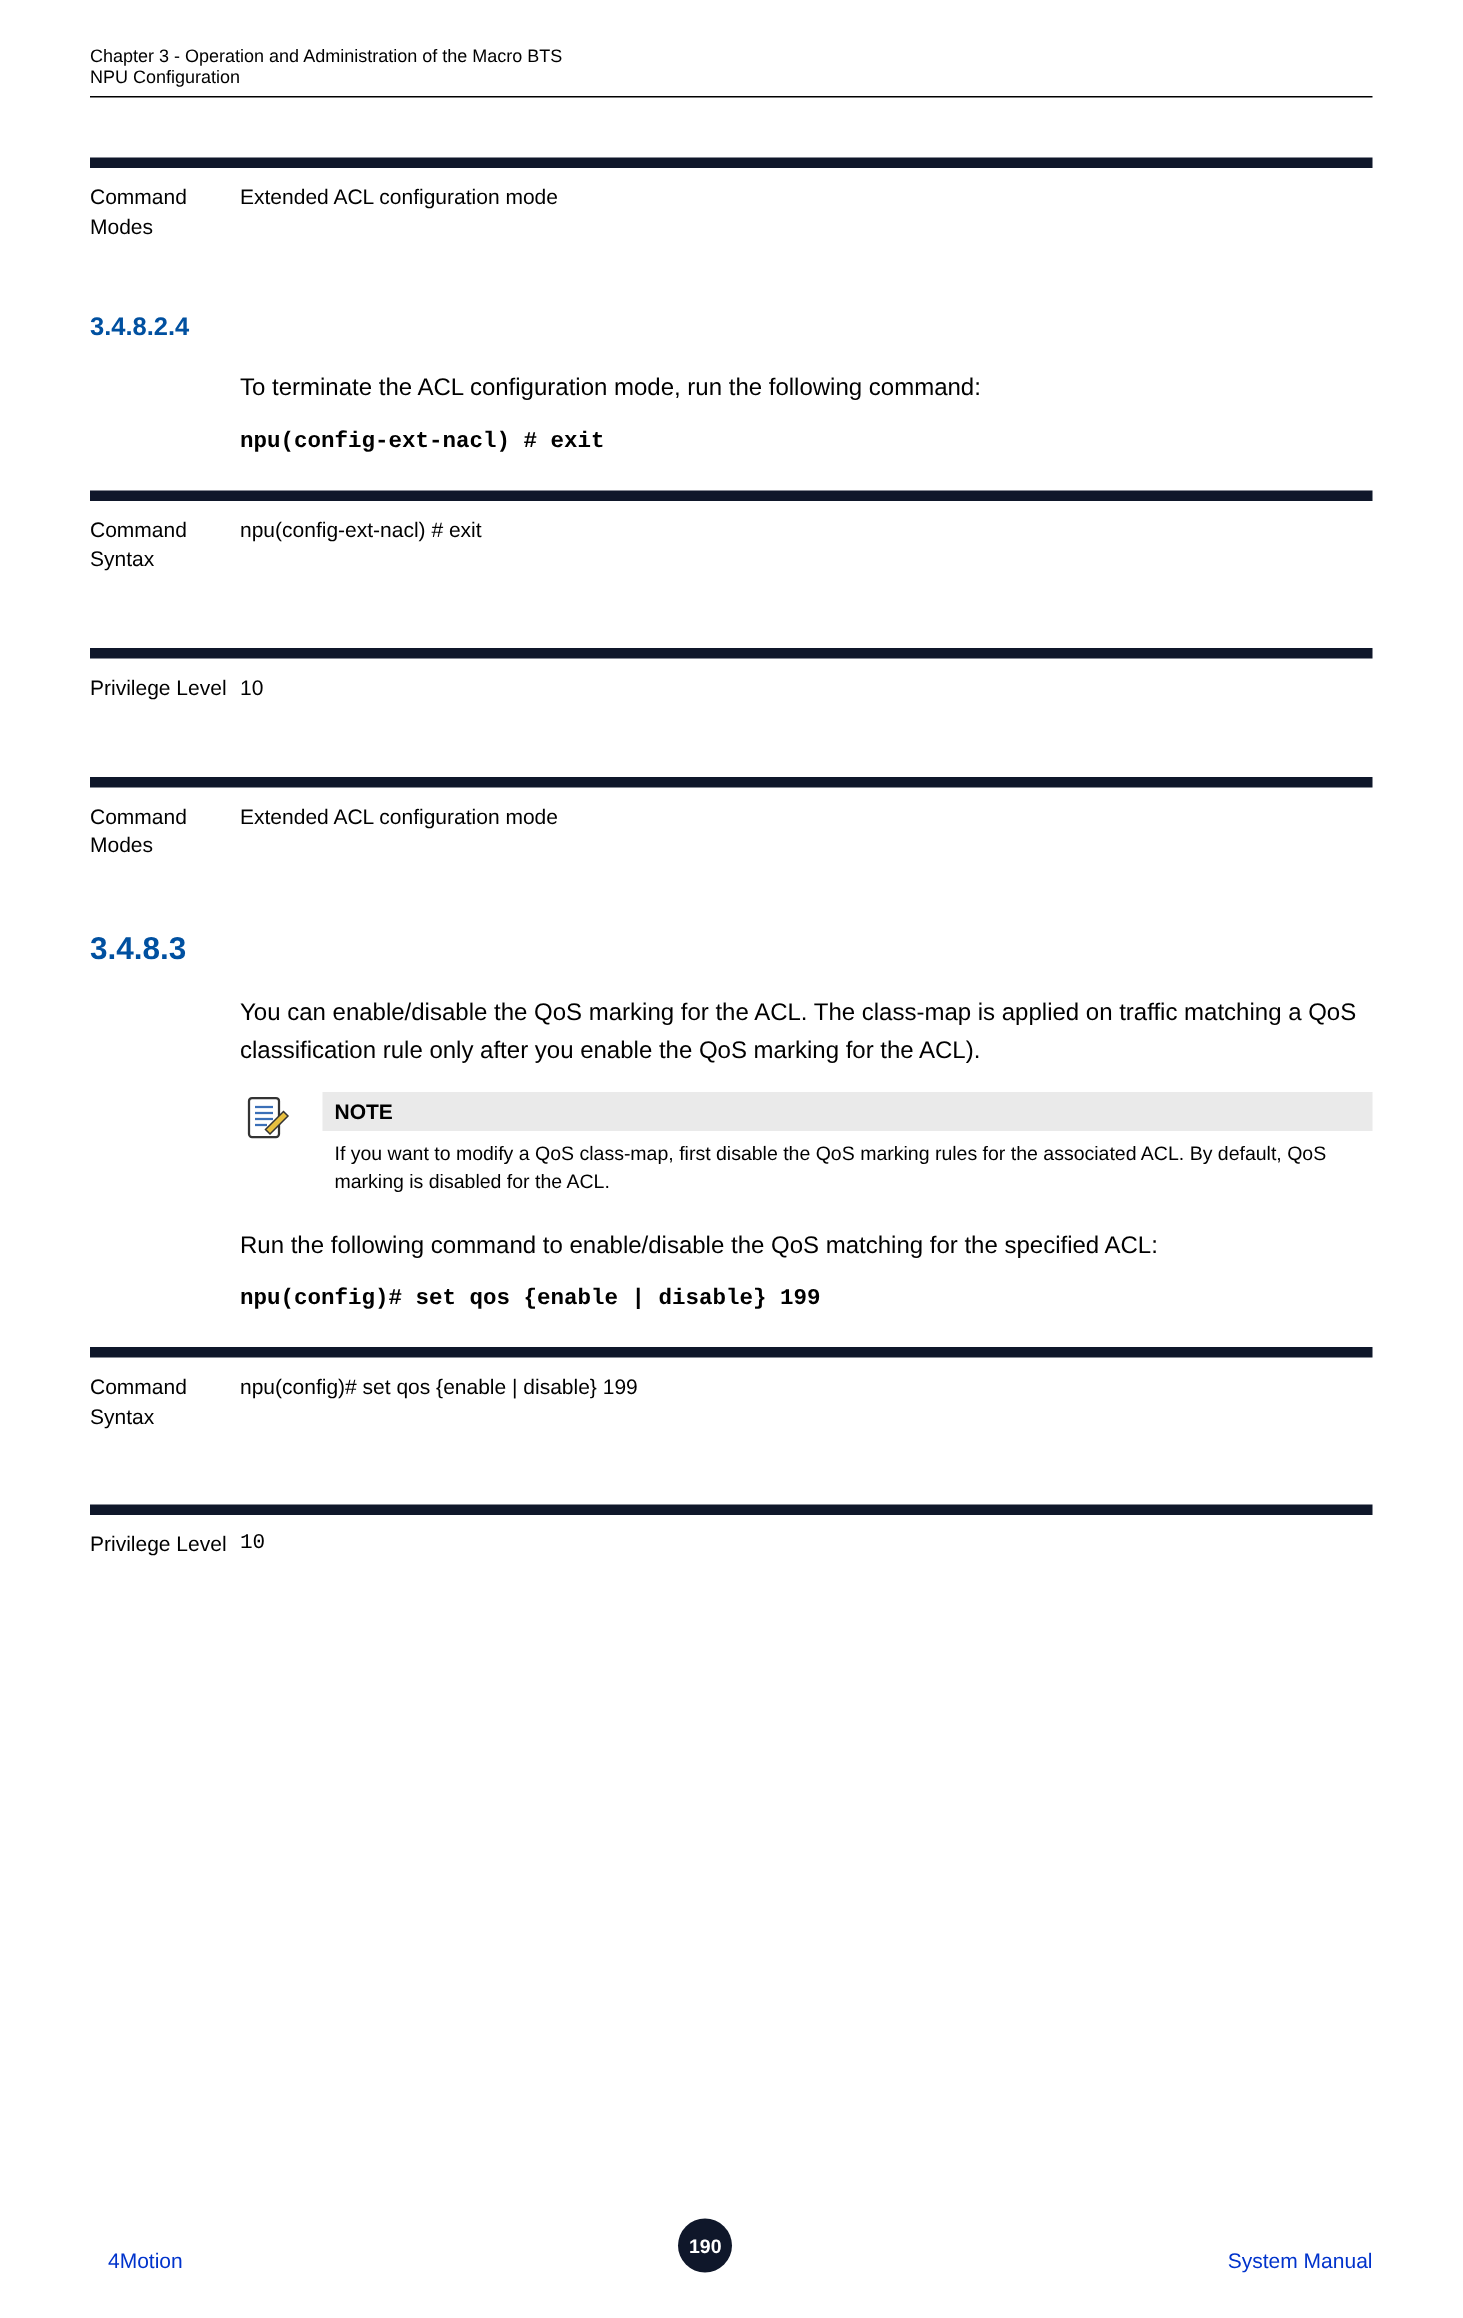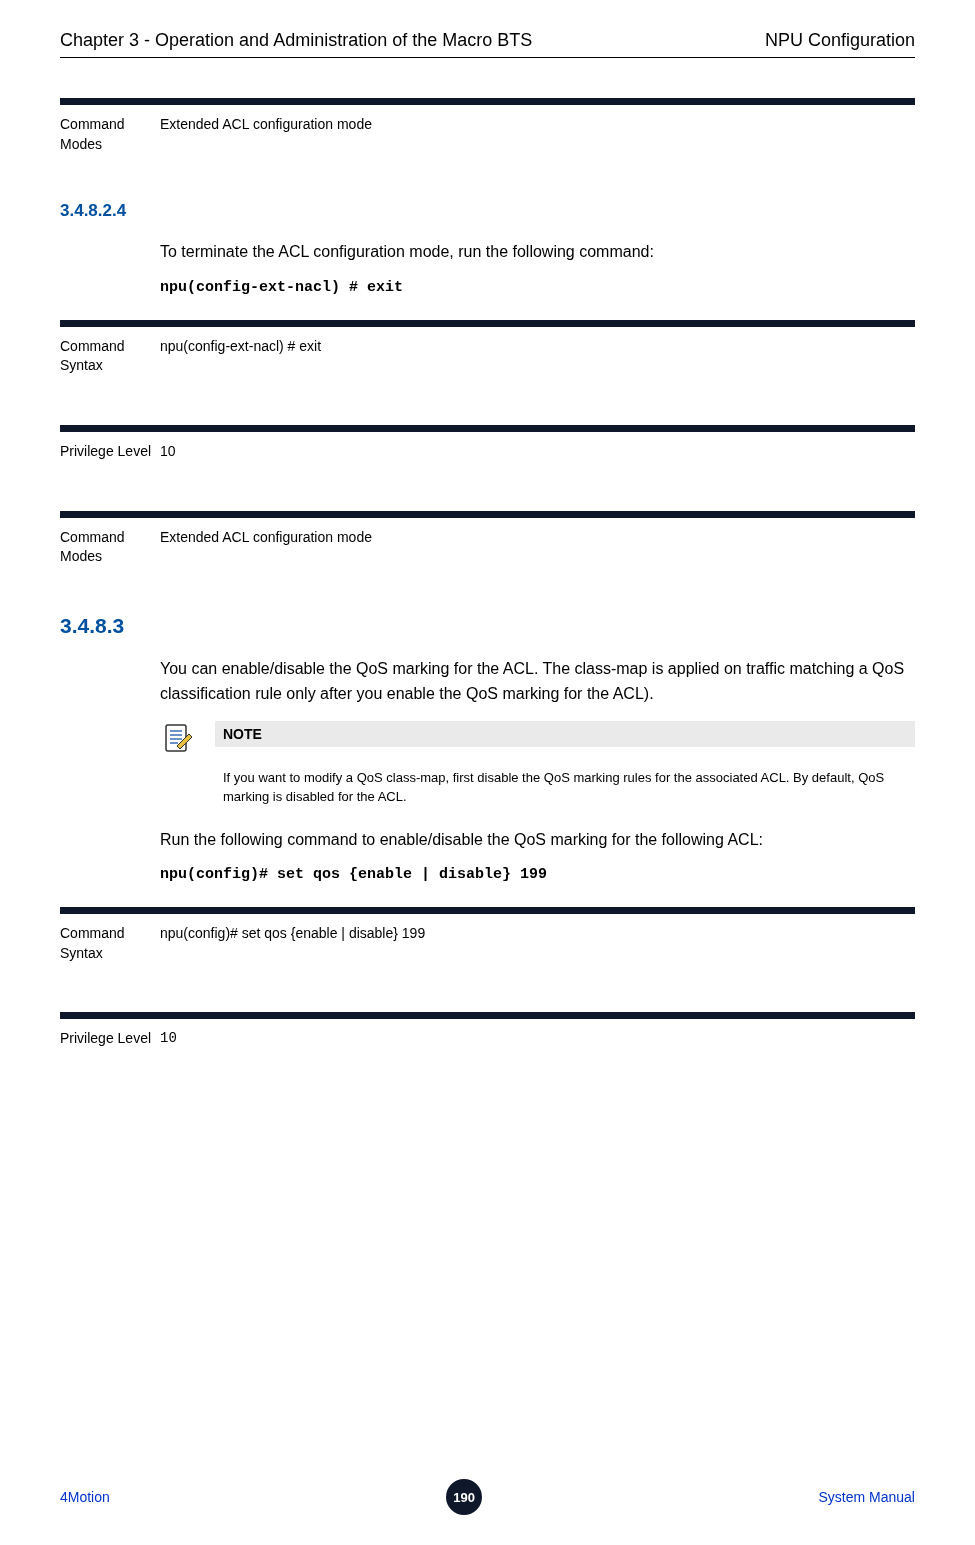--- a/index.html
+++ b/index.html
@@ -8,24 +8,25 @@
     height: 1545px;
     background: #fff;
     font-family: Arial, Helvetica, sans-serif;
     position: relative;
     padding: 30px 60px 0 60px;
     color: #000;
   }
   .top-header {
     display: flex;
     justify-content: space-between;
-    font-size: 18px;
+    font-size: 12px;
     border-bottom: 1px solid #000;
     padding-bottom: 6px;
     margin-bottom: 40px;
+    flex-direction: column;
   }
   .content {
     margin-left: 100px;
   }
   .def-row {
     display: flex;
     border-top: 7px solid #0f172a;
     padding-top: 10px;
     padding-bottom: 25px;
     margin-bottom: 15px;
@@ -87,38 +88,38 @@
     flex-shrink: 0;
   }
   .note-content {
     flex: 1;
   }
   .note-header {
     background: #eaeaea;
     font-weight: bold;
     font-size: 14px;
     padding: 5px 8px;
-    margin-bottom: 22px;
+    margin-bottom: 6px;
   }
   .note-text {
     font-size: 13px;
     line-height: 1.45;
     padding: 0 8px;
   }
   .mono-val {
     font-family: "Courier New", monospace;
     font-size: 14px;
   }
   .footer {
     position: absolute;
-    left: 60px;
+    left: 72px;
     right: 60px;
     bottom: 30px;
     display: flex;
-    align-items: center;
+    align-items: flex-end;
     justify-content: space-between;
     font-size: 14px;
   }
   .footer-left { color: #0033cc; }
   .footer-right { color: #0033cc; }
   .page-badge {
     background: #0f172a;
     color: #fff;
     border-radius: 50%;
     width: 36px;
@@ -183,21 +184,21 @@
         <line x1="10" y1="22" x2="18" y2="22" stroke="#3a6fb7" stroke-width="1.5"></line>
         <path d="M 20 28 L 32 16 L 29 13 L 17 25 Z" fill="#e8c040" stroke="#333" stroke-width="1"></path>
       </svg>
     </div>
     <div class="note-content">
       <div class="note-header">NOTE</div>
       <div class="note-text">If you want to modify a QoS class-map, first disable the QoS marking rules for the associated ACL. By default, QoS marking is disabled for the ACL.</div>
     </div>
   </div>
 
-  <p class="body-text">Run the following command to enable/disable the QoS marking for the following ACL:</p>
+  <p class="body-text">Run the following command to enable/disable the QoS matching for the specified ACL:</p>
   <p class="code-text">npu(config)# set qos {enable | disable} 199</p>
 
   <div class="def-row">
     <div class="def-label">Command Syntax</div>
     <div class="def-value">npu(config)# set qos {enable | disable} 199</div>
   </div>
 
   <div class="def-row">
     <div class="def-label">Privilege Level</div>
     <div class="def-value mono-val">10</div>

